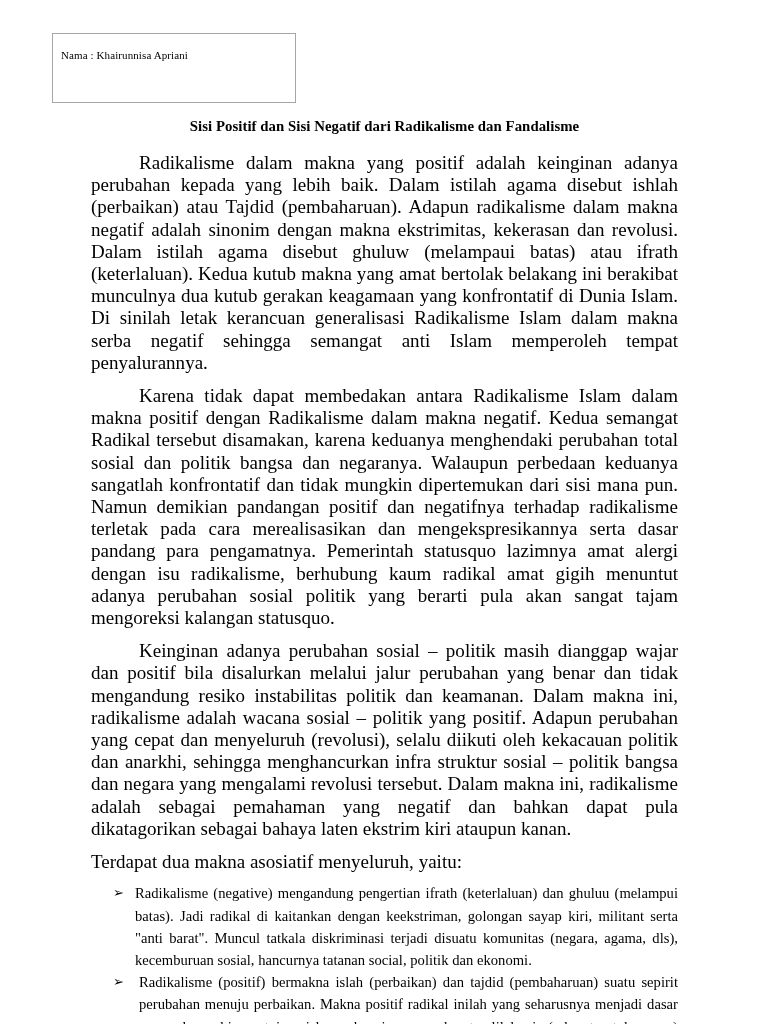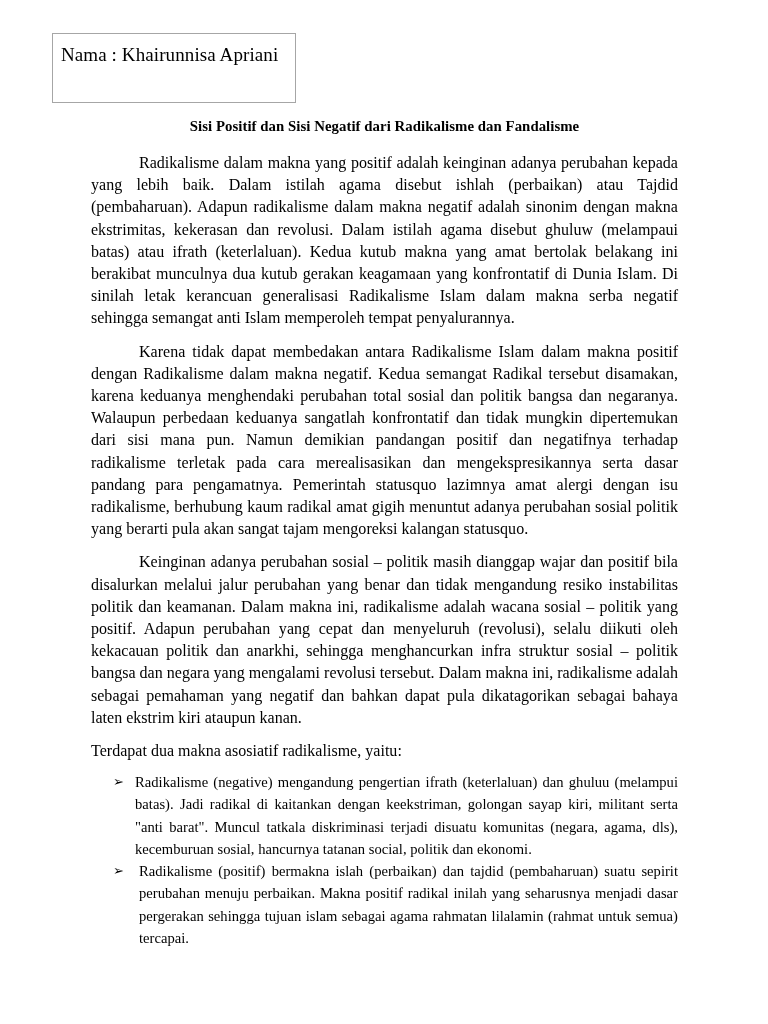--- a/index.html
+++ b/index.html
@@ -28,21 +28,21 @@
     position: absolute;
     left: 52px;
     top: 33px;
     width: 244px;
     height: 70px;
     border: 1px solid #a6a6a6;
     box-sizing: border-box;
     padding: 6px 0 0 8px;
   }
   .header-line {
-    font-size: 19px;
+    font-size: 11px;
     line-height: 30px;
     white-space: nowrap;
     letter-spacing: 0.1px;
   }
 
   
   .doc-title {
     position: absolute;
     left: 91px;
     top: 118px;
@@ -56,21 +56,21 @@
   
   .body-flow {
     position: absolute;
     left: 91px;
     top: 152px;
     width: 587px;
   }
 
   p.para {
     margin: 0 0 11px 0;
-    font-size: 16px;
+    font-size: 19px;
     line-height: 22.2px;
     text-align: justify;
     text-indent: 48px;
     letter-spacing: 0.02px;
   }
   p.para.noindent {
     text-indent: 0;
   }
   p.para.tight {
     margin-bottom: 9px;
@@ -116,21 +116,21 @@
   </div>
 
   <div class="doc-title">Sisi Positif dan Sisi Negatif dari Radikalisme dan Fandalisme</div>
 
   <div class="body-flow">
 
     <p class="para">Radikalisme dalam makna yang positif adalah keinginan adanya perubahan kepada yang lebih baik. Dalam istilah agama disebut ishlah (perbaikan) atau Tajdid (pembaharuan). Adapun radikalisme dalam makna negatif adalah sinonim dengan makna ekstrimitas, kekerasan dan revolusi. Dalam istilah agama disebut ghuluw (melampaui batas) atau ifrath (keterlaluan). Kedua kutub makna yang amat bertolak belakang ini berakibat munculnya dua kutub gerakan keagamaan yang konfrontatif di Dunia Islam. Di sinilah letak kerancuan generalisasi Radikalisme Islam dalam makna serba negatif sehingga semangat anti Islam memperoleh tempat penyalurannya.</p>
     <p class="para">Karena tidak dapat membedakan antara Radikalisme Islam dalam makna positif dengan Radikalisme dalam makna negatif. Kedua semangat Radikal tersebut disamakan, karena keduanya menghendaki perubahan total sosial dan politik bangsa dan negaranya. Walaupun perbedaan keduanya sangatlah konfrontatif dan tidak mungkin dipertemukan dari sisi mana pun. Namun demikian pandangan positif dan negatifnya terhadap radikalisme terletak pada cara merealisasikan dan mengekspresikannya serta dasar pandang para pengamatnya. Pemerintah statusquo lazimnya amat alergi dengan isu radikalisme, berhubung kaum radikal amat gigih menuntut adanya perubahan sosial politik yang berarti pula akan sangat tajam mengoreksi kalangan statusquo.</p>
     <p class="para">Keinginan adanya perubahan sosial – politik masih dianggap wajar dan positif bila disalurkan melalui jalur perubahan yang benar dan tidak mengandung resiko instabilitas politik dan keamanan. Dalam makna ini, radikalisme adalah wacana sosial – politik yang positif. Adapun perubahan yang cepat dan menyeluruh (revolusi), selalu diikuti oleh kekacauan politik dan anarkhi, sehingga menghancurkan infra struktur sosial – politik bangsa dan negara yang mengalami revolusi tersebut. Dalam makna ini, radikalisme adalah sebagai pemahaman yang negatif dan bahkan dapat pula dikatagorikan sebagai bahaya laten ekstrim kiri ataupun kanan.</p>
 
-    <p class="para noindent tight">Terdapat dua makna asosiatif radikalisme, yaitu:</p>
+    <p class="para noindent tight">Terdapat dua makna asosiatif menyeluruh, yaitu:</p>
 
     <ul class="arrow-list">
       <li>
         <span class="bullet-glyph">➢</span>
         <span>Radikalisme (negative) mengandung pengertian ifrath (keterlaluan) dan ghuluu (melampui batas). Jadi radikal di kaitankan dengan keekstriman, golongan sayap kiri, militant serta "anti barat". Muncul tatkala diskriminasi terjadi disuatu komunitas (negara, agama, dls), kecemburuan sosial, hancurnya tatanan social, politik dan ekonomi.</span>
       </li>
       <li class="second">
         <span class="bullet-glyph">➢</span>
         <span>Radikalisme (positif) bermakna islah (perbaikan) dan tajdid (pembaharuan) suatu sepirit perubahan menuju perbaikan. Makna positif radikal inilah yang seharusnya menjadi dasar pergerakan sehingga tujuan islam sebagai agama rahmatan lilalamin (rahmat untuk semua) tercapai.</span>
       </li>

